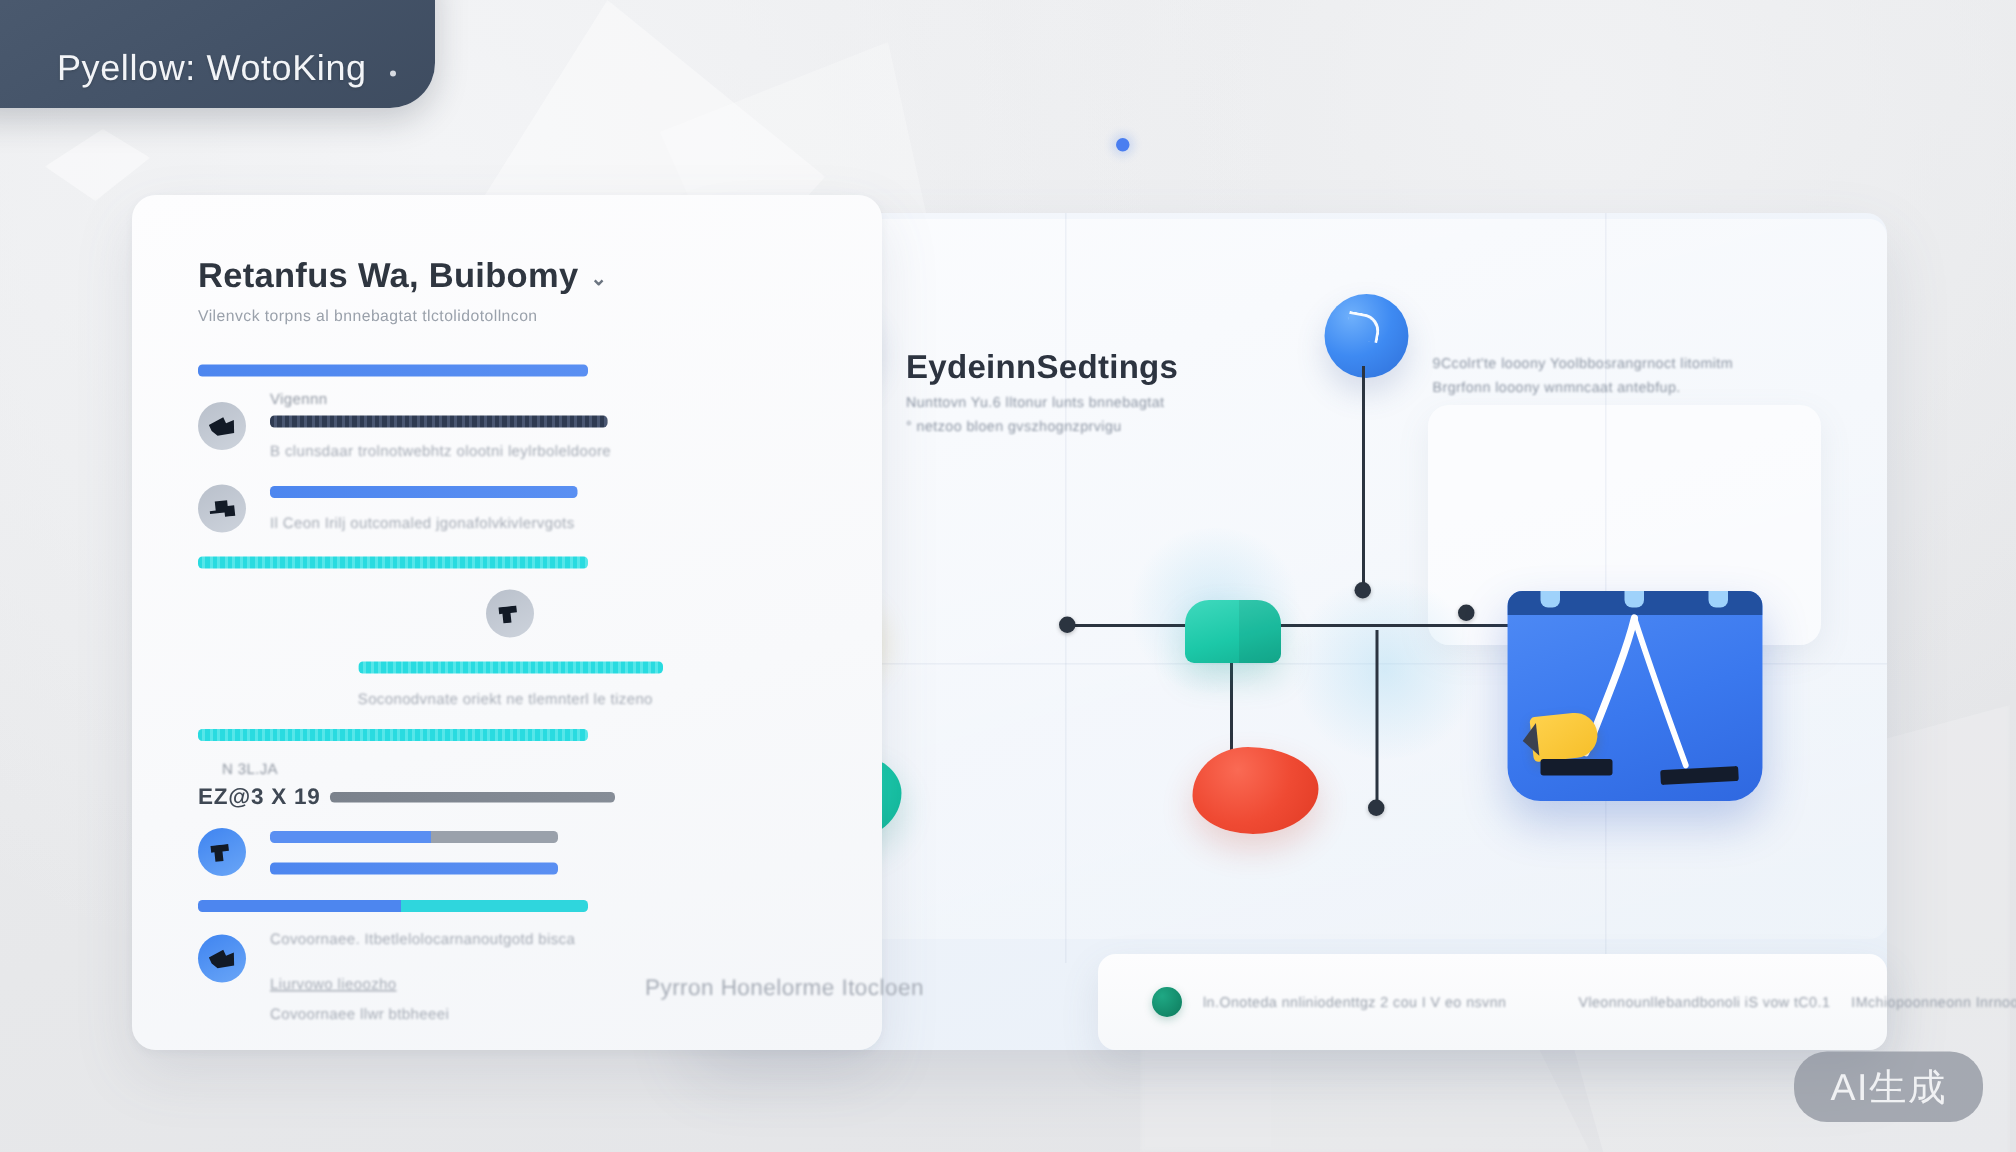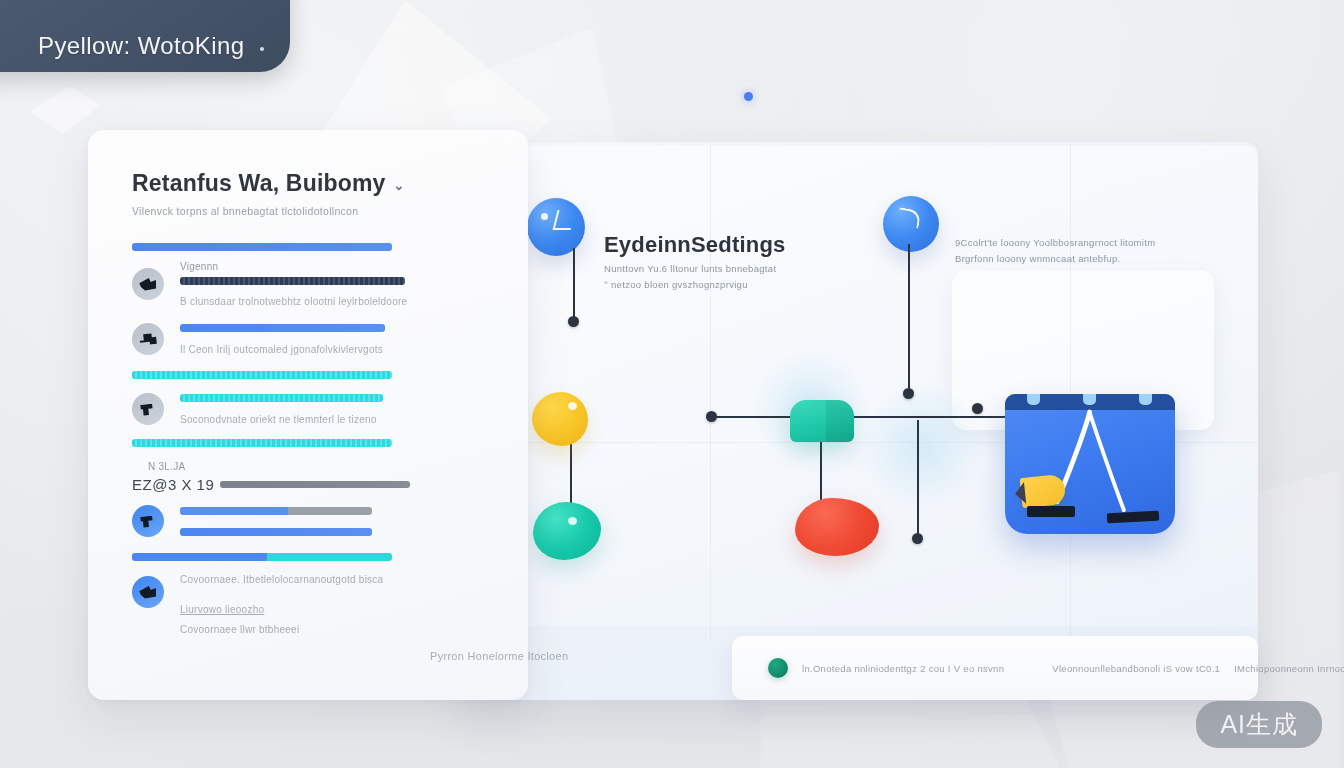--- a/index.html
+++ b/index.html
@@ -66,21 +66,21 @@
   #accent-dot {
     position: absolute; left: 744px; top: 92px;
     width: 9px; height: 9px; border-radius: 50%;
     background: #4a7ef0;
     box-shadow: 0 0 6px 3px rgba(74,126,240,0.18);
   }
 
   
   #left-panel {
     position: absolute; left: 88px; top: 130px;
-    width: 440px; height: 570px;
+    width: 500px; height: 570px;
     background: linear-gradient(165deg, #fdfdfe 0%, #f8f9fb 60%, #f4f6f9 100%);
     border-radius: 16px;
     box-shadow: 0 16px 40px rgba(90,100,120,0.13), 0 2px 6px rgba(90,100,120,0.06);
     padding: 40px 40px 0 44px;
     overflow: hidden;
   }
   #left-panel .lp-title {
     font-size: 23px; font-weight: bold; color: #2f3640;
     letter-spacing: .2px; white-space: nowrap;
     display: flex; align-items: center; gap: 8px;
@@ -126,21 +126,21 @@
   }
   .lp-rowtext {
     font-size: 10px; color: #a6acb6; letter-spacing: .25px;
     white-space: nowrap; filter: blur(0.55px);
   }
   .lp-tiny {
     font-size: 10px; color: #9198a3; letter-spacing: .25px;
     white-space: nowrap; filter: blur(0.55px);
   }
   .lp-badge {
-    font-size: 15px; font-weight: normal; color: #3f4854;
+    font-size: 15px; font-weight: bold; color: #3f4854;
     letter-spacing: .5px; white-space: nowrap; filter: blur(0.4px);
   }
 
   
   #right-panel {
     position: absolute; left: 460px; top: 142px;
     width: 798px; height: 558px;
     background: linear-gradient(160deg, #f4f7fc 0%, #eef3fa 48%, #e9f0f8 100%);
     border-radius: 14px;
     box-shadow: 0 18px 44px rgba(85,100,125,0.14);
@@ -311,21 +311,21 @@
   #status-bar .sb-text {
     font-size: 9.5px; color: #9ba2ad; letter-spacing: .3px;
     white-space: nowrap; filter: blur(0.6px);
   }
   #status-bar .sb-text.t2 { margin-left: 34px; }
   #status-bar .sb-text.t3 { margin-left: auto; }
 
   
   #lp-footnote {
     position: absolute; left: 430px; top: 650px;
-    font-size: 11px; color: #a7adb7; letter-spacing: .3px;
+    font-size: 15px; color: #a7adb7; letter-spacing: .3px;
     white-space: nowrap; filter: blur(0.6px);
   }
 
   
   #watermark {
     position: absolute; right: 22px; bottom: 20px;
     background: rgba(140,146,156,0.74);
     color: #f0f1f3;
     font-size: 25px; letter-spacing: 1px;
     padding: 7px 24px; border-radius: 22px;
@@ -447,21 +447,21 @@
     <span class="avatar gray">
         <i class="glyph"></i>
       </span>
     <div>
       <div class="bar blue" style="width:205px;"></div>
       <div class="lp-rowtext" style="margin-top:12px;">Il Ceon Irilj outcomaled jgonafolvkivlervgots</div>
     </div>
   </div>
 
   <div class="bar cyan" style="width:260px; margin-top:16px;"></div>
-  <div class="lp-row" style="margin-top:14px;">
+  <div class="lp-row" style="margin-top:14px;flex-direction:column;">
     <span class="avatar gray">
         <i class="glyph v3"></i>
       </span>
     <div>
       <div class="bar cyan" style="width:203px;"></div>
       <div class="lp-rowtext" style="margin-top:12px;">Soconodvnate oriekt ne tlemnterl le tizeno</div>
     </div>
   </div>
   <div class="bar cyan" style="width:260px; margin-top:14px;"></div>
 

